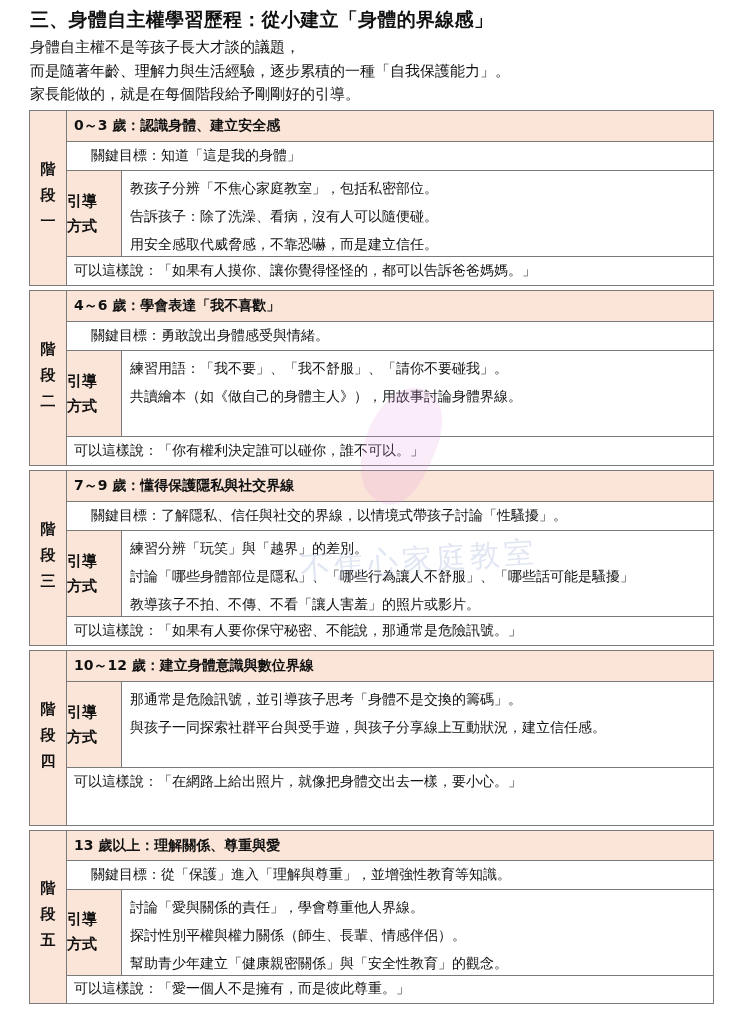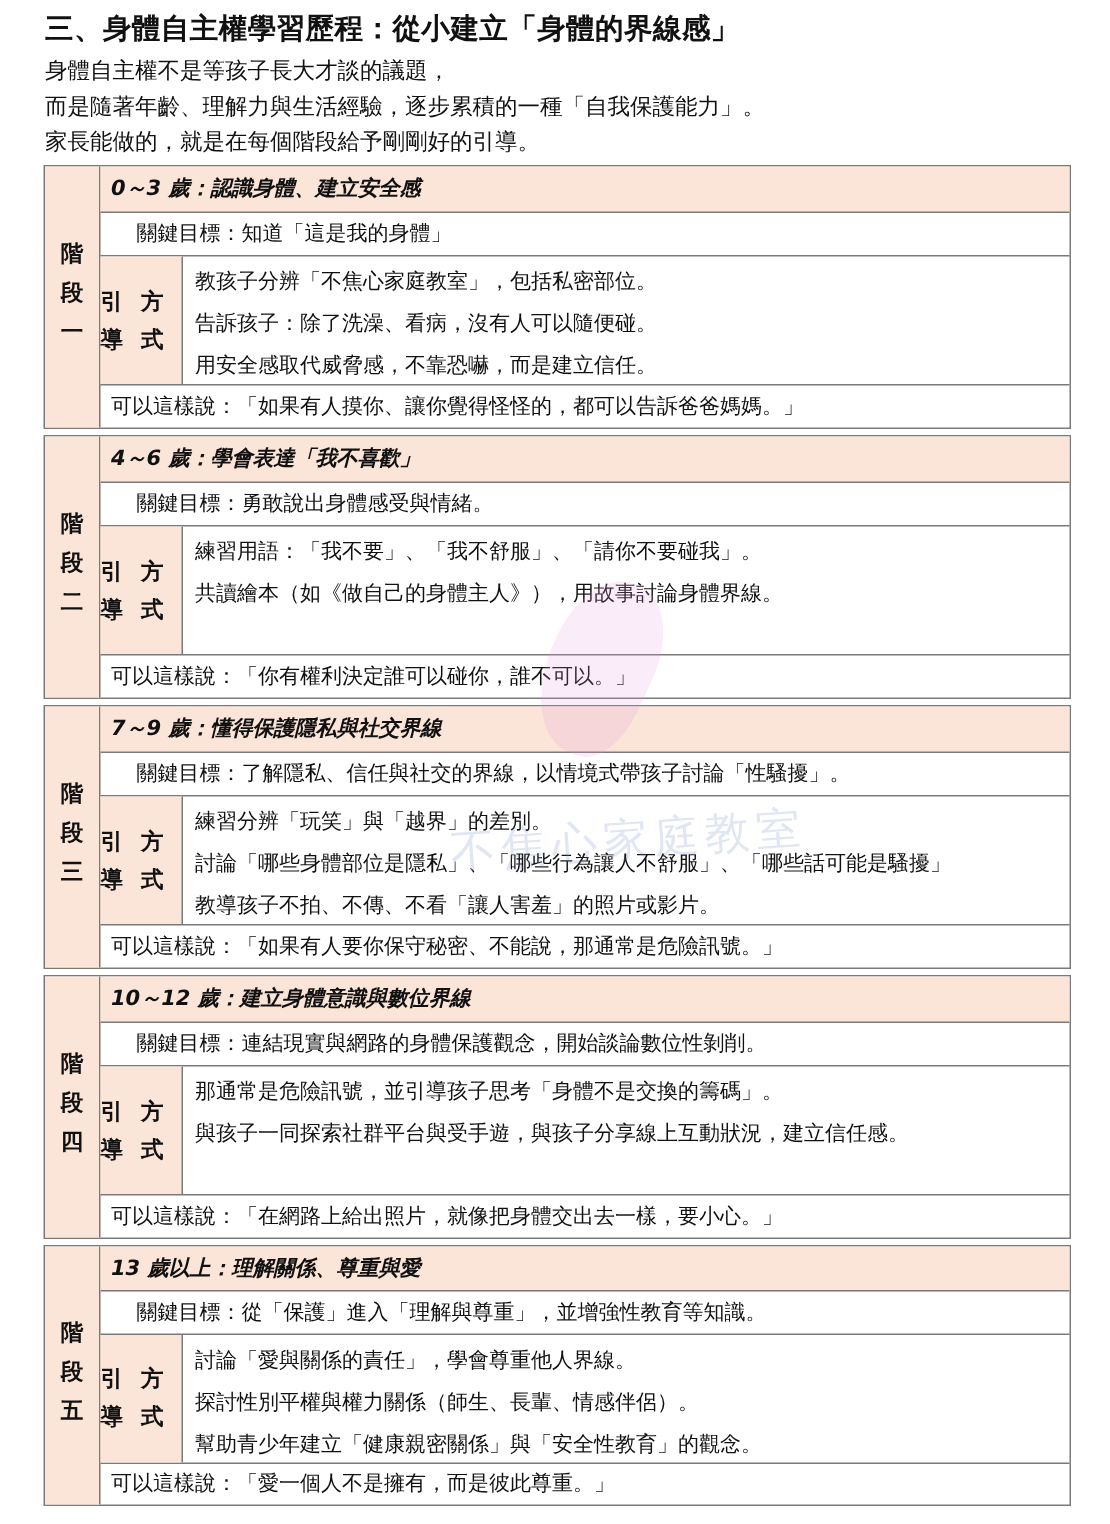--- a/index.html
+++ b/index.html
@@ -31,31 +31,31 @@
     border-right: 1px solid #7a7a7a;
     display: flex; flex-direction: column; align-items: center; justify-content: center;
     font-size: 15px; font-weight: bold; line-height: 26px;
     padding-bottom: 6px;
   }
   .stage-body { flex: 1; display: flex; flex-direction: column; }
   .hdr {
     height: 31px; background: #fbe5d8;
     border-bottom: 1px solid #7a7a7a;
     font-size: 14px; font-weight: bold;
-    display: flex; align-items: center; padding-left: 7px; font-style: italic;
+    display: flex; align-items: center; padding-left: 7px;
   }
   .goal {
     height: 29px; border-bottom: 1px solid #7a7a7a;
     font-size: 14px; display: flex; align-items: center; padding-left: 24px;
   }
   .guide { display: flex; border-bottom: 1px solid #7a7a7a; height: 86px; }
   .guide-label {
     width: 55px; flex: 0 0 55px;
     background: #fbe5d8; border-right: 1px solid #7a7a7a;
-    display: flex; align-items: center; justify-content: center;
+    display: flex; flex-direction: column; justify-content: center;
     font-size: 15px; font-weight: bold; line-height: 25px;
   }
   .guide-list { flex: 1; padding-left: 8px; padding-top: 3px; }
   .guide-list div { font-size: 14px; line-height: 28px; white-space: nowrap; }
   .say {
     height: 28px; font-size: 14px; display: flex; align-items: center; padding-left: 7px;
   }
   .watermark {
     position: absolute; left: 300px; top: 540px;
     font-family: "DejaVu Serif", serif;
@@ -157,21 +157,20 @@
 </div>
 
 <div class="stage" style="top:650px;height:176px;">
   <div class="stage-col">
     <span>階</span>
     <span>段</span>
     <span>四</span>
   </div>
   <div class="stage-body">
     <div class="hdr">10～12 歲：建立身體意識與數位界線</div>
-    <div class="goal">關鍵目標：連結現實與網路的身體保護觀念，開始談論數位性剝削。</div>
     <div class="guide">
       <div class="guide-label">
         <span>引導</span>
         <span>方式</span>
       </div>
       <div class="guide-list">
         <div>那通常是危險訊號，並引導孩子思考「身體不是交換的籌碼」。</div>
         <div>與孩子一同探索社群平台與受手遊，與孩子分享線上互動狀況，建立信任感。</div>
       </div>
     </div>

